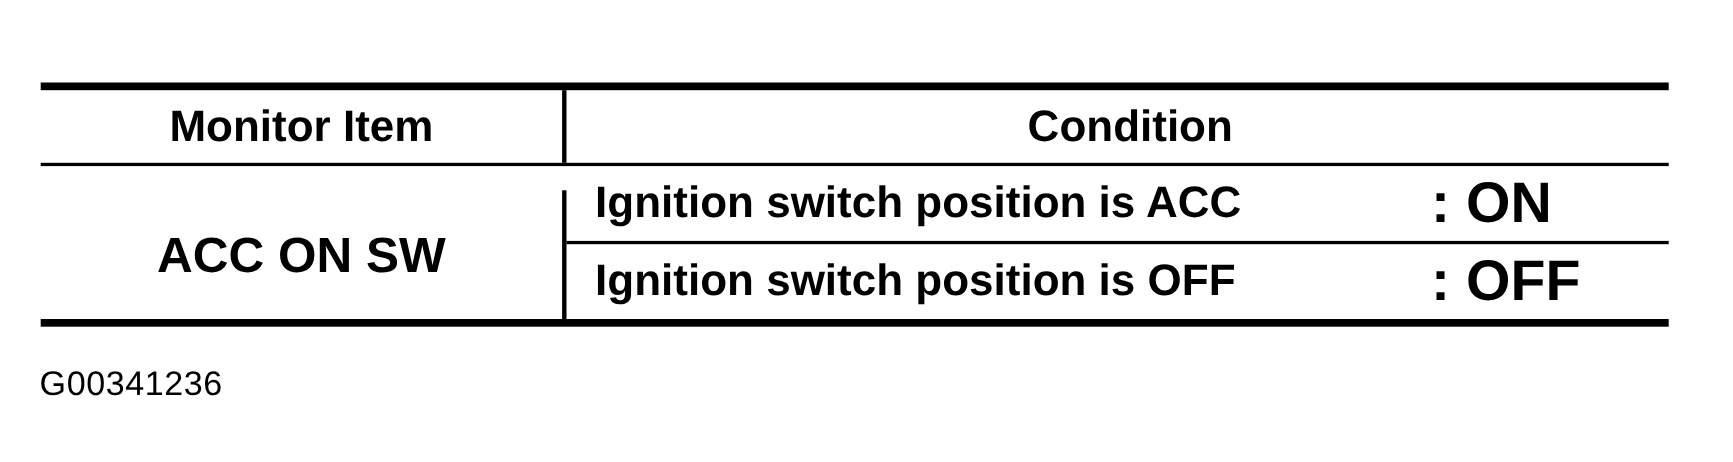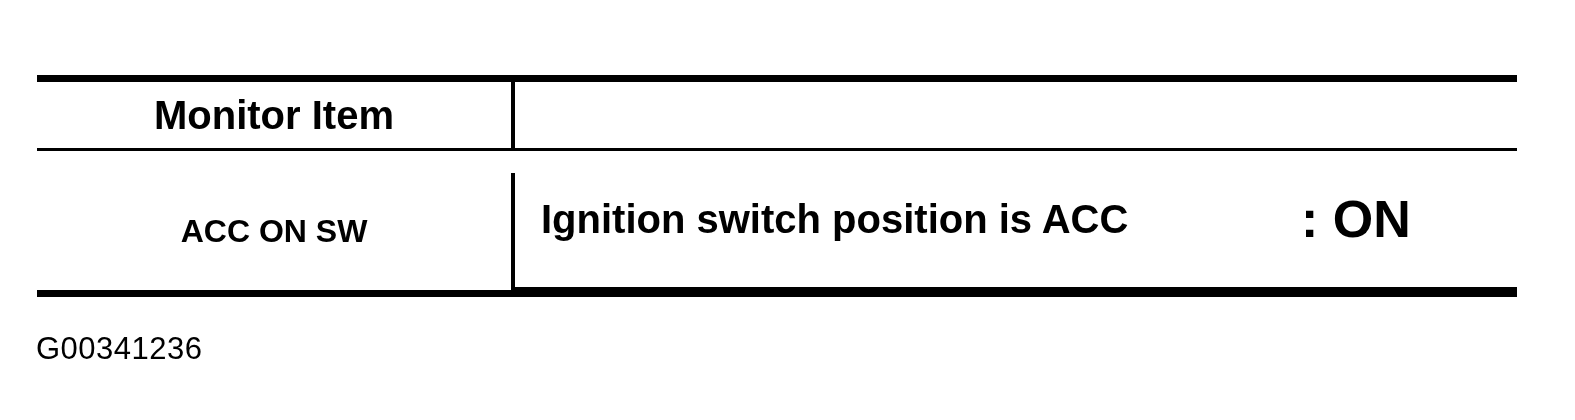--- a/index.html
+++ b/index.html
@@ -53,21 +53,21 @@
     white-space: nowrap;
   }
   .tbody {
     display: flex;
     height: 139px;
   }
   .monitor-cell {
     display: flex;
     align-items: center;
     justify-content: center;
-    font-size: 32px;
+    font-size: 45px;
     font-weight: bold;
     white-space: nowrap;
     margin-top: 22px;
   }
   .cond-rows {
     display: flex;
     flex-direction: column;
     height: 100%;
   }
   .cond-row {
@@ -109,28 +109,33 @@
 </style>
 </head>
 <body>
 
 <div class="page">
 
   <div class="doc-table">
 
     <div class="thead">
       <div class="col1 header-cell">Monitor Item</div>
+      <div class="col2 header-cell">Condition</div>
     </div>
 
     <div class="tbody">
       <div class="col1 monitor-cell">ACC ON SW</div>
       <div class="col2 cond-rows">
         <div class="cond-row first">
           <span class="cond-text">Ignition switch position is ACC</span>
           <span class="cond-value">: ON</span>
+        </div>
+        <div class="cond-row">
+          <span class="cond-text">Ignition switch position is OFF</span>
+          <span class="cond-value">: OFF</span>
         </div>
       </div>
     </div>
 
   </div>
 
   <div class="figure-id">G00341236</div>
 
 </div>
 

